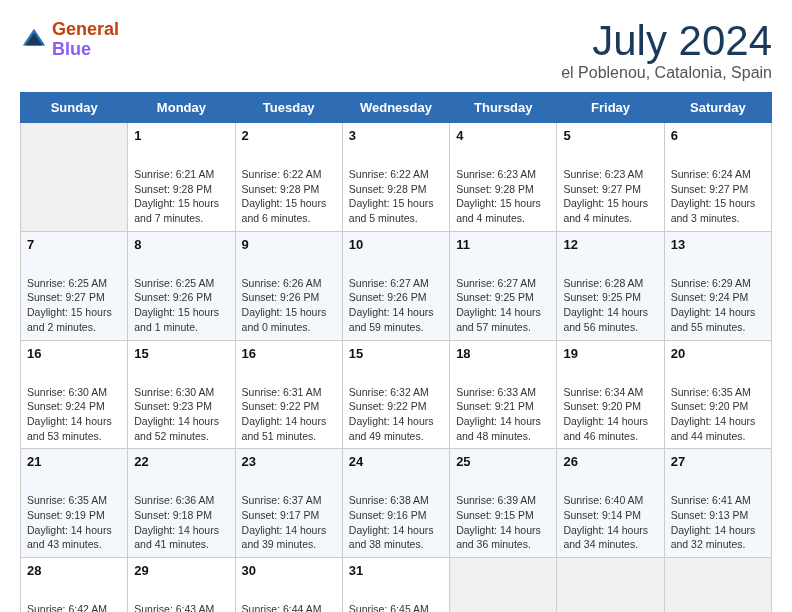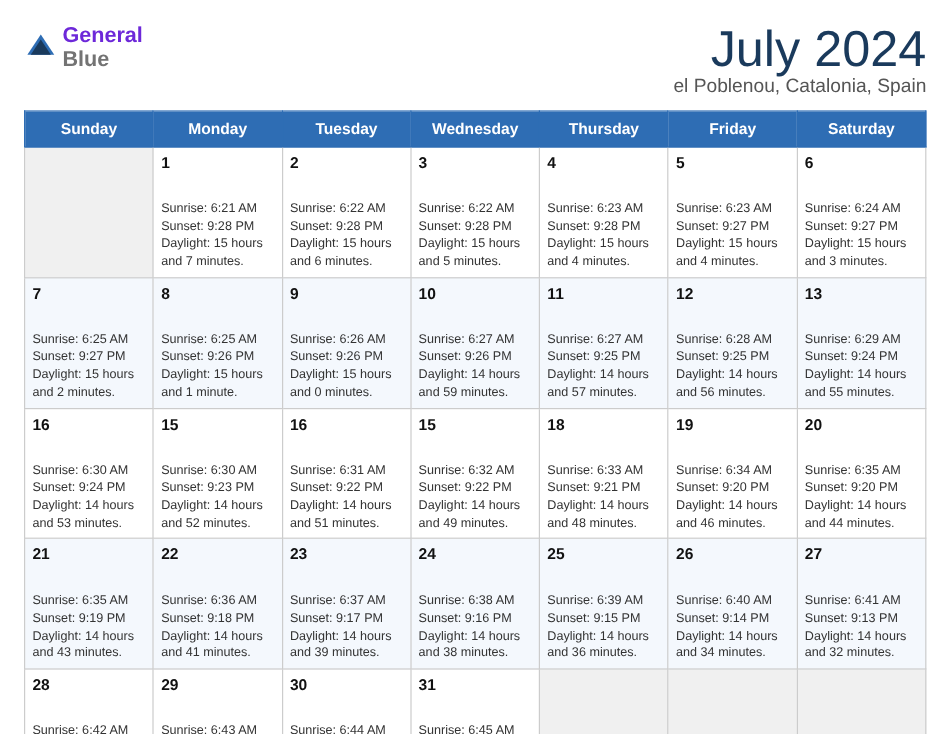--- a/index.html
+++ b/index.html
@@ -21,21 +21,21 @@
       align-items: center;
       gap: 4px;
     }
     .logo-text {
       font-size: 18px;
       font-weight: bold;
       color: #1a3a5c;
       line-height: 1.1;
     }
     .logo-text span {
-      color: #6d28d9;
+      color: #c2410c;
     }
     .logo-icon {
       width: 28px;
       height: 28px;
     }
     .title-area {
       text-align: right;
     }
     .month-title {
       font-size: 42px;
@@ -99,21 +99,21 @@
 <body>
 
 <div class="header">
   <div class="logo">
     <svg class="logo-icon" viewBox="0 0 40 40">
       <polygon points="20,4 36,28 4,28" fill="#2e6db4"></polygon>
       <polygon points="20,10 32,28 8,28" fill="#1a3a5c"></polygon>
     </svg>
     <div class="logo-text">
       <div><span>General</span></div>
-      <div><span style="color:#737373">Blue</span></div>
+      <div><span style="color:#8b5cf6">Blue</span></div>
     </div>
   </div>
   <div class="title-area">
     <div class="month-title">July 2024</div>
     <div class="location">el Poblenou, Catalonia, Spain</div>
   </div>
 </div>
 
 <table>
   <thead>

